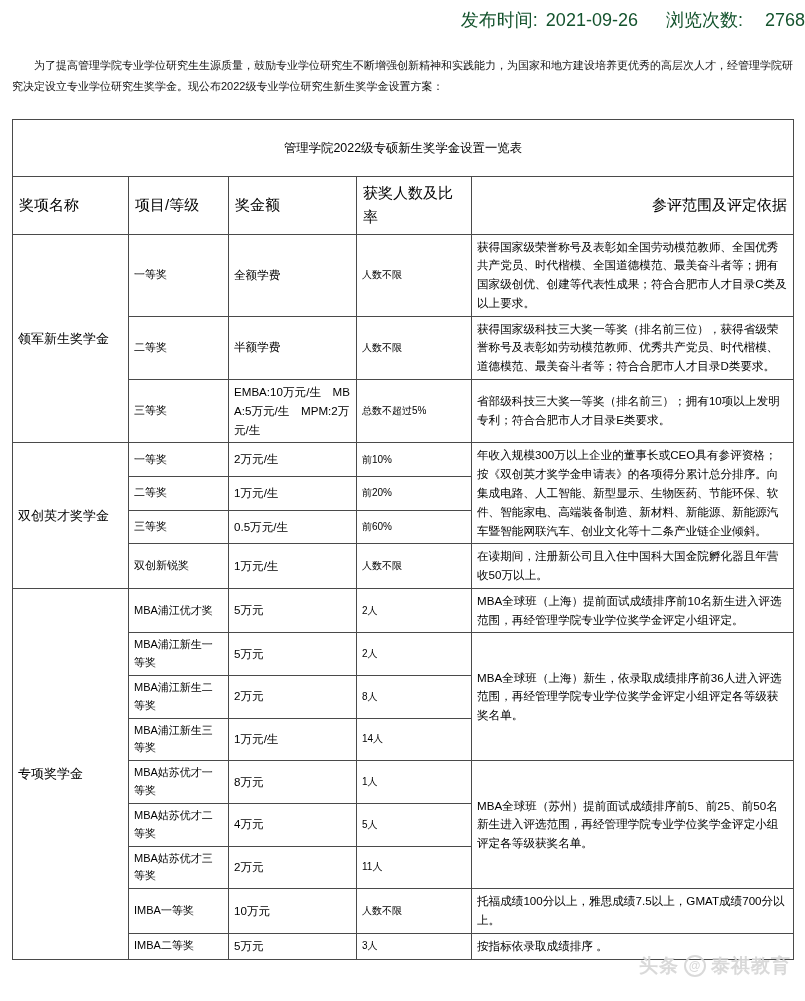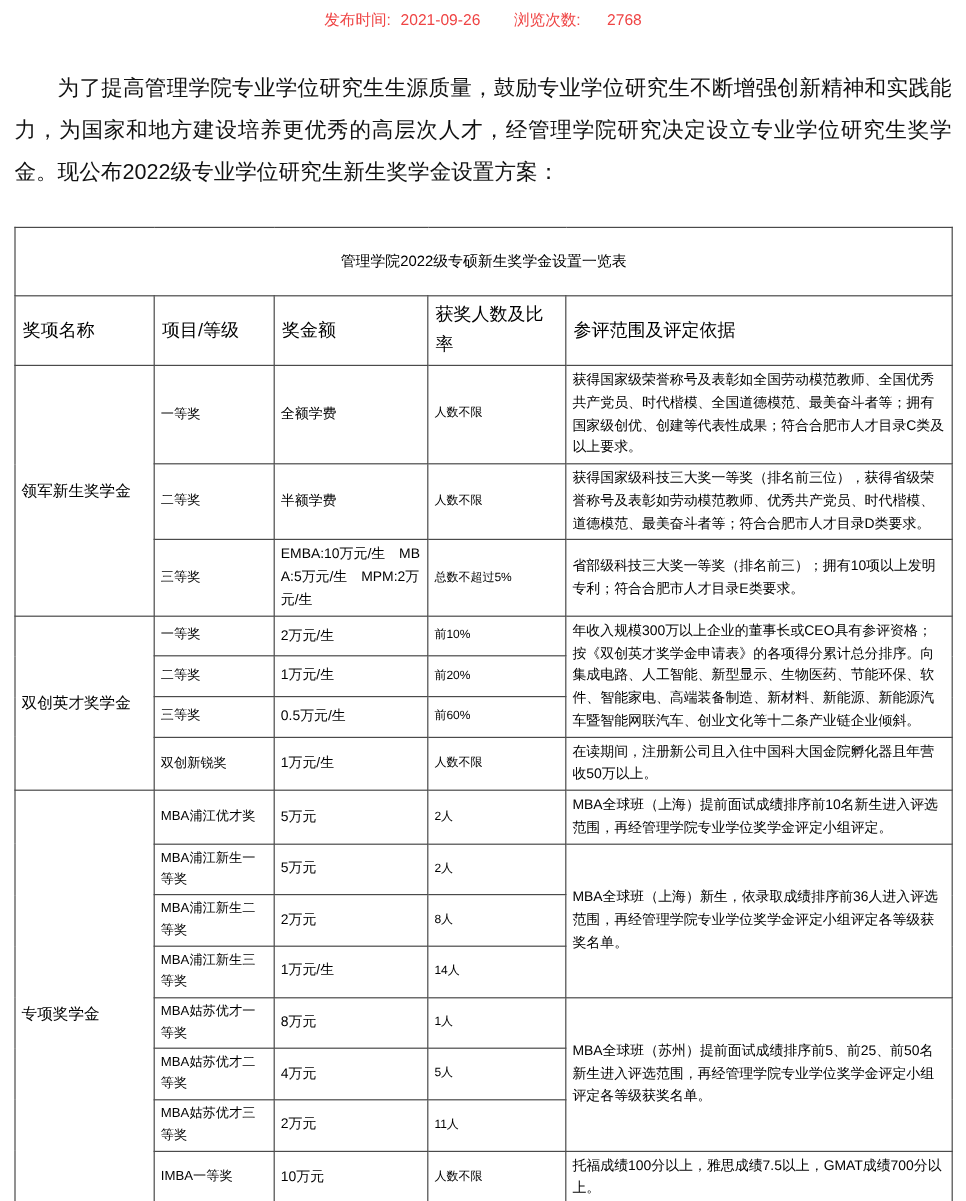--- a/index.html
+++ b/index.html
@@ -27,33 +27,33 @@
     text-align: center;
     color: #1b5fa8;
     font-size: 20px;
     font-weight: bold;
     letter-spacing: 0.2px;
     padding-top: 16px;
     padding-bottom: 2px;
     line-height: 1.4;
   }
   .meta-line {
-    text-align: center;
-    font-size: 13px;
-    color: #ef4444;
+    text-align: right;
+    font-size: 18px;
+    color: #14532d;
     padding-top: 8px;
     padding-bottom: 4px;
   }
   .meta-line .meta-seg { display: inline-block; }
   .meta-line .gap-sm { display: inline-block; width: 8px; }
   .meta-line .gap-lg { display: inline-block; width: 28px; }
   .meta-line .gap-md { display: inline-block; width: 22px; }
 
   .intro {
-    font-size: 18px;
+    font-size: 11px;
     line-height: 1.95;
     color: #111;
     padding: 8px 12px 4px 12px;
     text-align: justify;
     text-indent: 2em;
   }
 
   
   .tbl-wrap {
     padding: 6px 12px 0 12px;
@@ -77,21 +77,21 @@
   table.award td.center-title {
     text-align: center;
     font-size: 12.4px;
     padding: 18px 4px;
   }
   table.award td.hdr {
     font-size: 15px;
     padding: 4px 6px;
   }
   table.award td.hdr-center {
-    text-align: left;
+    text-align: right;
   }
   td.group-name {
     text-align: left;
     padding-left: 6px;
     font-size: 13px;
   }
   td.desc {
     line-height: 1.72;
     text-align: justify;
     padding: 4px 6px;
@@ -256,14 +256,19 @@
           <tr>
             <td class="grade">IMBA二等奖</td>
             <td class="amount">5万元</td>
             <td class="count">3人</td>
             <td class="desc">按指标依录取成绩排序 。</td>
           </tr>
         </tbody>
     </table>
   </div>
 
+  <div class="watermark">
+    <span>头条</span>
+    <span class="wm-at">@</span>
+    <span>泰祺教育</span>
+  </div>
 
 </div>
 
 </body></html>

